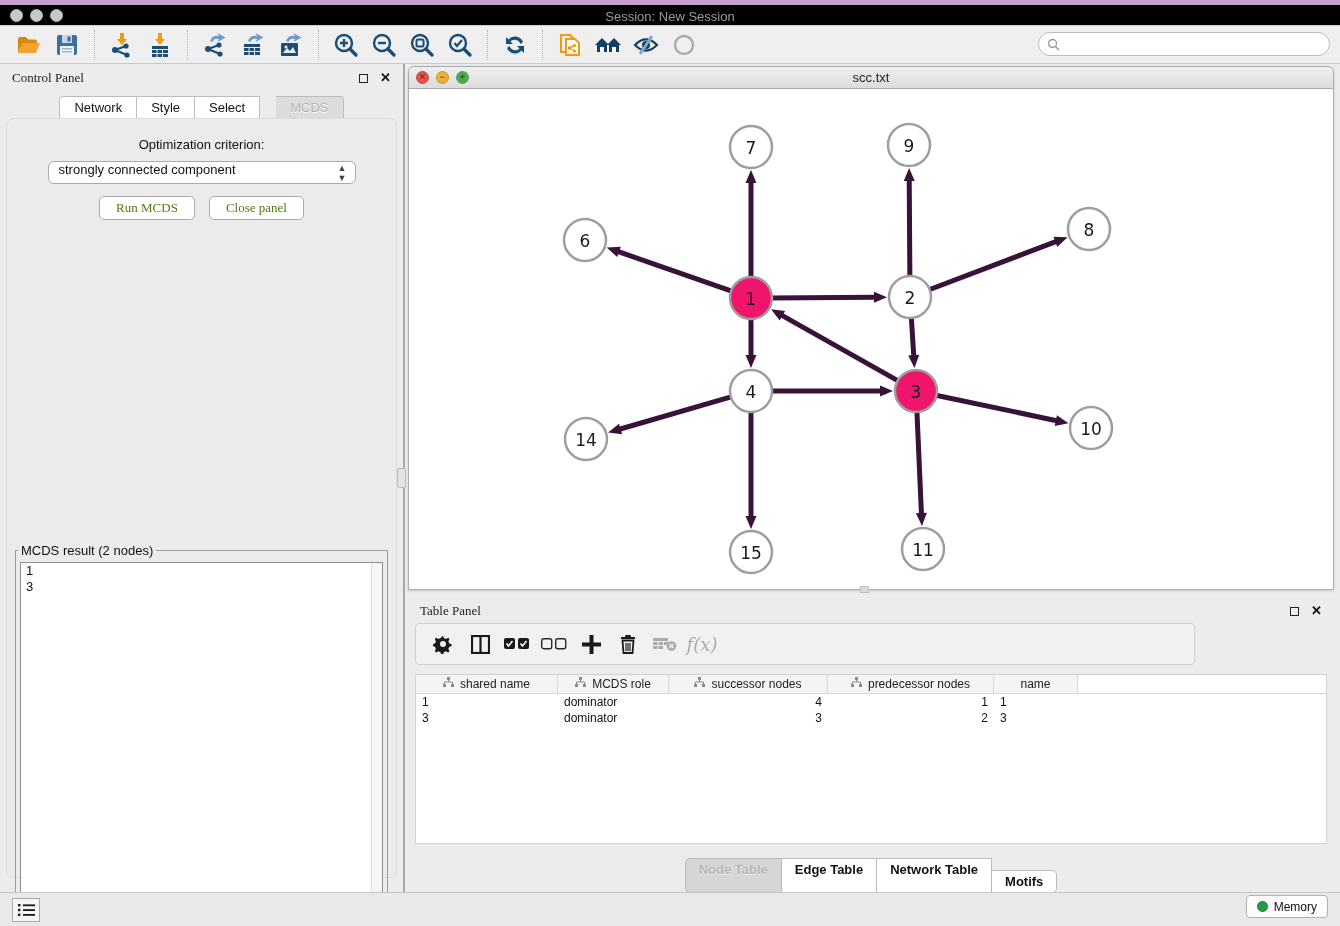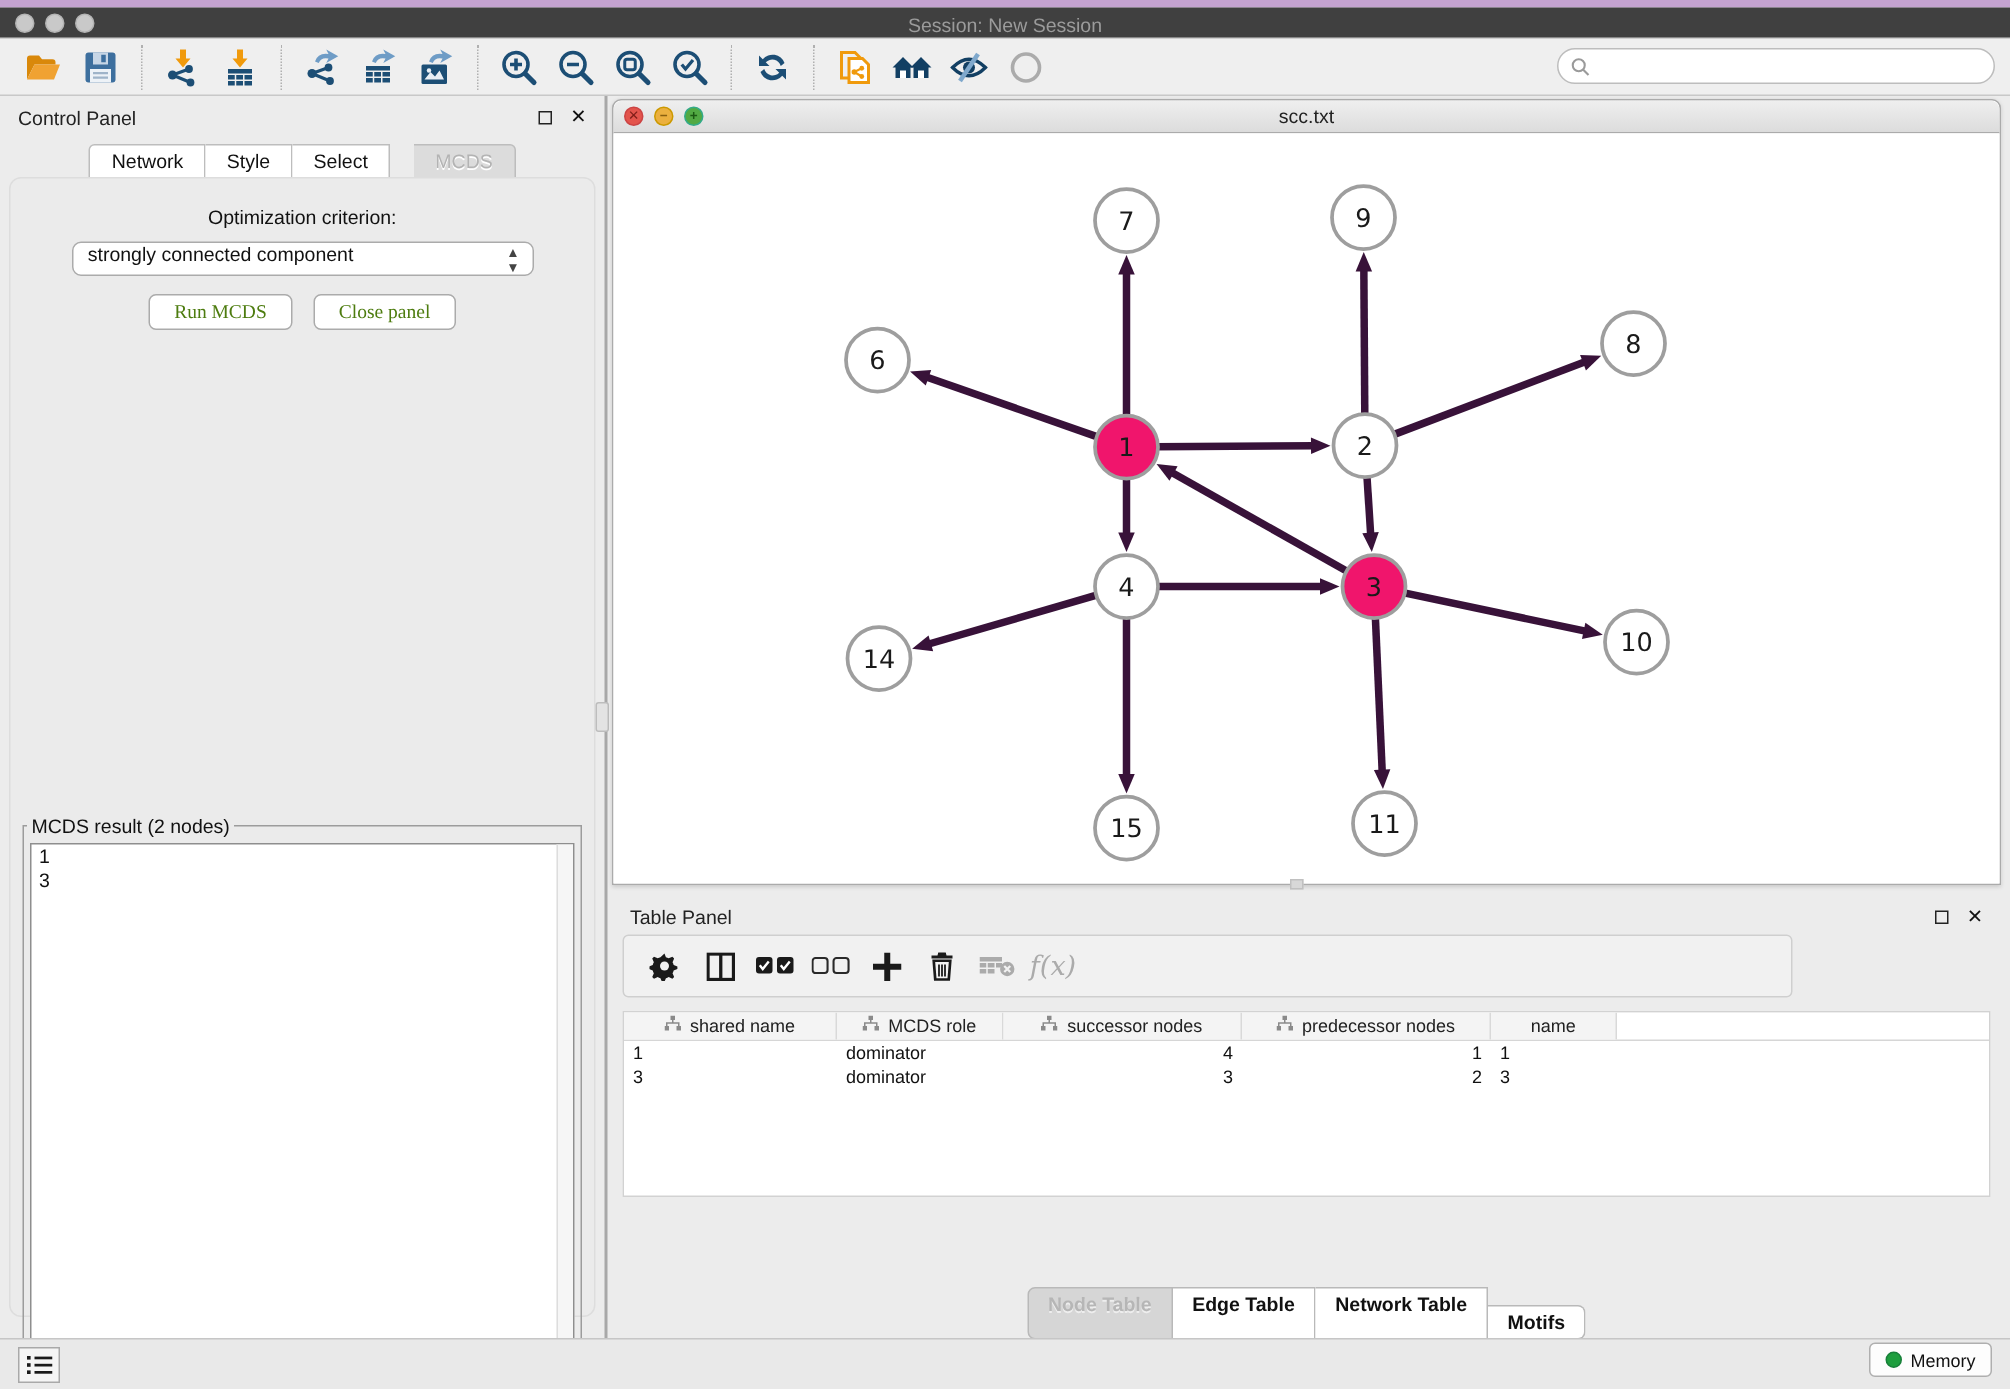--- a/index.html
+++ b/index.html
@@ -2,34 +2,34 @@
 <html><head>
 <meta charset="utf-8">
 <style>
   * { margin:0; padding:0; box-sizing:border-box; }
   html,body { width:1340px; height:926px; }
   body { font-family:"Liberation Sans","DejaVu Sans",sans-serif; background:#ECECEC; overflow:hidden; }
   #app { position:relative; width:1340px; height:926px; background:#ECECEC; }
 
   
   #purple-strip { position:absolute; left:0; top:0; width:1340px; height:5px; background:#C5A3D1; }
-  #titlebar { position:absolute; left:0; top:5px; width:1340px; height:21px; background:#404040; border-bottom:1px solid #CFCFCF; }
+  #titlebar { position:absolute; left:0; top:5px; width:1340px; height:21px; background:#000000; border-bottom:1px solid #CFCFCF; }
   .tl-dot { position:absolute; top:4px; width:13px; height:13px; border-radius:50%; background:#C9C9C9; border:1px solid #B4B4B4; }
   #win-title { position:absolute; left:0; right:0; top:4px; text-align:center; font-size:13px; color:#9B9B9B; }
 
   
   #toolbar { position:absolute; left:0; top:26px; width:1340px; height:38px; background:#EFEFEF; border-bottom:1px solid #C8C8C8; display:flex; align-items:center; padding-left:10px; }
   .tb-icon { width:32px; height:30px; display:flex; align-items:center; justify-content:center; margin:0 3px; }
   .tb-sep { width:1px; height:30px; border-left:1px dotted #B0B0B0; margin:0 8px; }
   #search-box { position:absolute; right:10px; top:32px; width:292px; height:24px; background:#fff; border:1px solid #BDBDBD; border-radius:12px; display:flex; align-items:center; padding-left:8px; }
   #search-box input { border:none; outline:none; flex:1; font-size:12px; background:transparent; margin-left:5px; font-family:inherit; }
 
   
   #control-panel { position:absolute; left:0; top:64px; width:403px; height:828px; background:#ECECEC; }
-  .panel-header { height:28px; display:flex; align-items:center; padding:0 12px; font-size:13px; color:#222; }
+  .panel-header { height:28px; display:flex; align-items:center; padding:0 12px; font-size:13px; color:#222;font-family:Liberation Serif, serif; }
   .panel-header .spacer { flex:1; }
   .float-box { width:9px; height:9px; border:1.5px solid #222; margin-right:12px; display:inline-block; }
   .close-x { font-size:13px; font-weight:bold; color:#111; }
   #control-tabs { display:flex; justify-content:center; margin-top:4px; }
   .ctab { font-size:13px; padding:3px 14px; background:#fff; border:1px solid #BDBDBD; border-left:none; color:#111; }
   .ctab:first-child { border-left:1px solid #BDBDBD; border-radius:4px 0 0 0; }
   .ctab:last-child { border-radius:0 4px 0 0;margin-left:16px; }
   .ctab.selected { background:#DCDCDC; color:#B3B3B3; text-shadow:0 1px 0 #fff; }
   #control-body { position:absolute; left:6px; top:54px; width:391px; height:760px; background:#EBEBEB; border:1px solid #DDDDDD; border-radius:8px; }
   #opt-label { text-align:center; margin-top:18px; font-size:13px; color:#111; }
@@ -56,21 +56,21 @@
   .mac-green { background:#52A943; border:1px solid #3A8; color:#1C5A14; }
   #net-title { position:absolute; left:0; right:0; text-align:center; font-size:13px; color:#222; }
   #net-canvas { position:relative; width:924px; height:500px; background:#fff; overflow:hidden; border-radius:0 0 0 0; }
   #h-grip { position:absolute; left:860px; top:586px; width:9px; height:7px; background:#D8D8D8; border:1px solid #C0C0C0; }
 
   
   #table-panel { position:absolute; left:408px; top:597px; width:926px; height:295px; background:#ECECEC; }
   #table-toolbar { position:absolute; left:7px; top:26px; width:780px; height:42px; background:#F1F1F1; border:1px solid #CFCFCF; border-radius:4px; display:flex; align-items:center; padding-left:12px; }
   .tt-icon { width:30px; height:30px; display:flex; align-items:center; justify-content:center; margin-right:7px; }
   .fx { font-family:"DejaVu Serif","Liberation Serif",serif; font-style:italic; font-size:18px; color:#ABABAB; }
-  #data-table { position:absolute; left:7px; top:77px; width:912px; height:124px; background:#fff; border:1px solid #D2D2D2; overflow:hidden; }
+  #data-table { position:absolute; left:7px; top:77px; width:912px; height:170px; background:#fff; border:1px solid #D2D2D2; overflow:hidden; }
   #table-head { display:flex; height:19px; border-bottom:1px solid #D6D6D6; background:#fff; }
   .th-cell { background:#F4F4F4; border-right:1px solid #D9D9D9; font-size:12px; color:#222; display:flex; align-items:center; justify-content:center; gap:6px; }
   .tr-row { display:flex; height:16px; }
   .td-cell { font-size:12px; color:#111; line-height:16px; padding:0 6px; white-space:nowrap; overflow:hidden; }
   .td-left { text-align:left; } .td-right { text-align:right; }
   #table-bottom-tabs { position:absolute; left:0; right:0; top:261px; display:flex; justify-content:center; }
   .btab { font-size:13px; padding:3px 13px; background:#fff; border:1px solid #B9B9B9; border-left:none; color:#111; font-weight:bold; }
   .btab:first-child { border-left:1px solid #B9B9B9; border-radius:5px 0 0 5px;text-align:center; }
   .btab:last-child { border-radius:0 5px 5px 0;margin-top:12px; }
   .btab.selected { background:#D6D6D6; color:#B6B6B6; text-shadow:0 1px 0 #EEE; }

